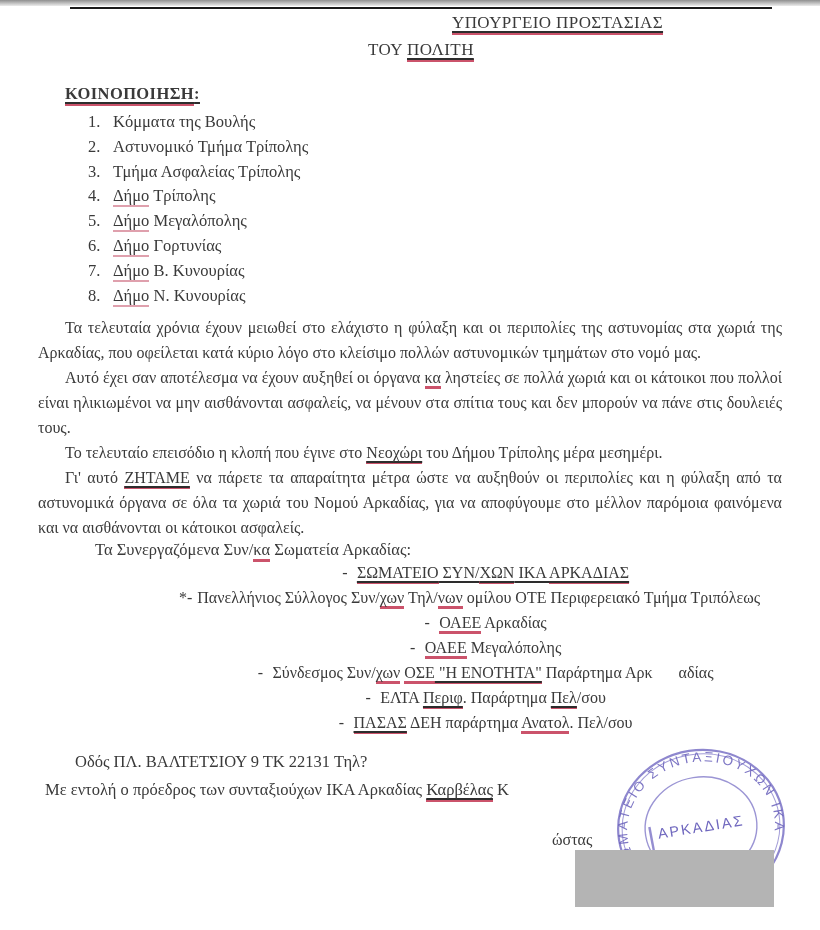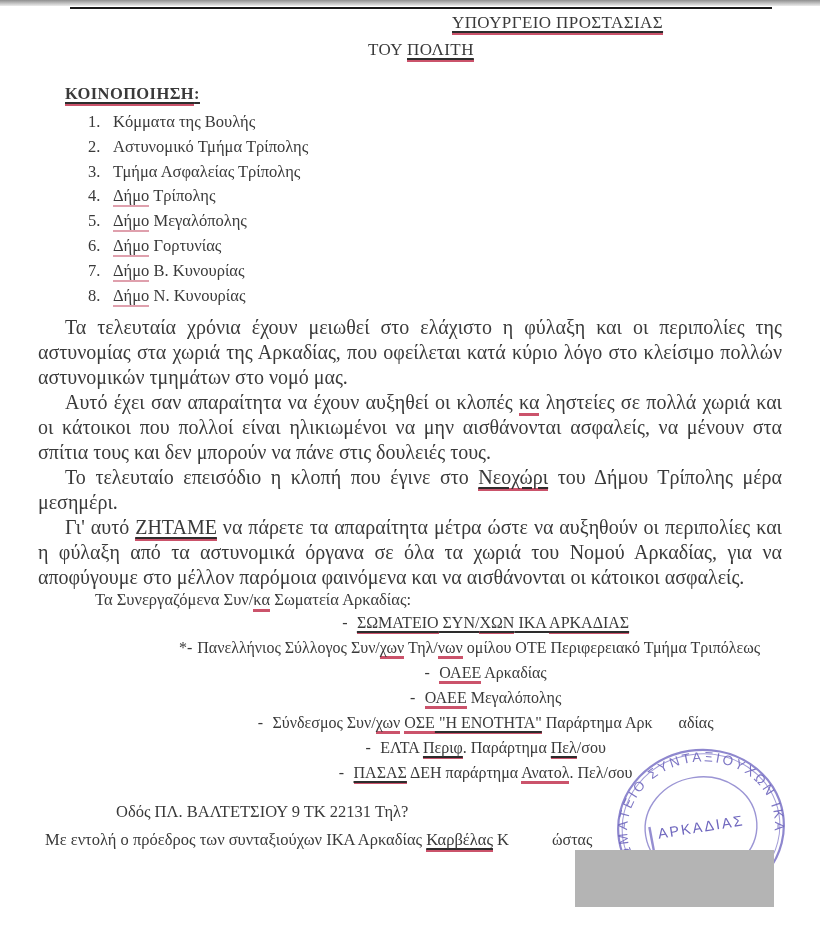--- a/index.html
+++ b/index.html
@@ -9,29 +9,29 @@
   }
   .topbar{height:6px;background:linear-gradient(#8f8f8f,#ececec);}
   .pros{text-align:center;font-weight:bold;font-size:17px;margin-top:31px;letter-spacing:.5px;}
   .rule{border-top:2px solid #191919;margin:1px 48px 0 70px;}
   .ministry{margin:4px 0 0 452px;font-size:17px;letter-spacing:.4px;}
   .politi{margin:7px 0 0 368px;font-size:17px;letter-spacing:.4px;}
   .koino{margin:24px 0 0 65px;font-size:16.5px;font-weight:bold;letter-spacing:.4px;}
   .numlist{margin:6px 0 0 88px;font-size:16.5px;}
   .numlist .row{line-height:24.8px;}
   .num{display:inline-block;width:25px;}
-  .paras{margin:7px 38px 0 38px;font-size:20px;text-align:justify;}
+  .paras{margin:7px 38px 0 38px;font-size:16px;text-align:justify;}
   .paras p{margin:0;line-height:25px;text-indent:27px;}
   .unions-intro{margin:0 0 0 95px;font-size:16.5px;}
   .bullets{margin:0 0 0 142px;font-size:16px;}
   .bullets .row{line-height:25px;text-align:center;}
   .bmark{display:inline-block;width:24px;}
   .row.star{margin-left:-23px;}
   .row.star .bmark{width:auto;padding-right:5px;}
-  .addr{margin:17px 0 0 116px;font-size:16.5px;}
+  .addr{margin:17px 0 0 75px;font-size:16.5px;}
   .sig{margin:8px 0 0 45px;font-size:16.5px;}
   .seg.u{text-decoration:underline;text-decoration-thickness:1.5px;text-underline-offset:3px;text-decoration-color:#2d2d2d;}
   .seg.r{border-bottom:3px solid #cb536b;}
   .seg.rl{border-bottom:2px solid #dfa0ad;}
   .seg.b{font-weight:bold;}
   .hidden-word{position:absolute;left:552px;top:831px;font-size:16px;z-index:2;}
   .stamp{position:absolute;left:601px;top:741px;z-index:3;}
   .redact{position:absolute;left:575px;top:850px;width:199px;height:57px;background:#b4b4b4;z-index:4;}
 </style>
 </head>
@@ -51,21 +51,21 @@
       <div class="row"><span class="num">3.</span><span class="seg">Τμήμα Ασφαλείας Τρίπολης</span></div>
       <div class="row"><span class="num">4.</span><span class="seg rl">Δήμο</span><span class="seg"> Τρίπολης</span></div>
       <div class="row"><span class="num">5.</span><span class="seg rl">Δήμο</span><span class="seg"> Μεγαλόπολης</span></div>
       <div class="row"><span class="num">6.</span><span class="seg rl">Δήμο</span><span class="seg"> Γορτυνίας</span></div>
       <div class="row"><span class="num">7.</span><span class="seg rl">Δήμο</span><span class="seg"> Β. Κυνουρίας</span></div>
       <div class="row"><span class="num">8.</span><span class="seg rl">Δήμο</span><span class="seg"> Ν. Κυνουρίας</span></div>
     </div>
 
   <div class="paras">
       <p><span class="seg">Τα τελευταία χρόνια έχουν μειωθεί στο ελάχιστο η φύλαξη και οι περιπολίες της αστυνομίας στα χωριά της Αρκαδίας, που οφείλεται κατά κύριο λόγο στο κλείσιμο πολλών αστυνομικών τμημάτων στο νομό μας.</span></p>
-      <p><span class="seg">Αυτό έχει σαν απαραίτητα να έχουν αυξηθεί οι κλοπές </span><span class="seg r">κα</span><span class="seg"> ληστείες σε πολλά χωριά και οι κάτοικοι που πολλοί είναι ηλικιωμένοι να μην αισθάνονται ασφαλείς, να μένουν στα σπίτια τους και δεν μπορούν να πάνε στις δουλειές τους.</span></p>
+      <p><span class="seg">Αυτό έχει σαν αποτέλεσμα να έχουν αυξηθεί οι όργανα </span><span class="seg r">κα</span><span class="seg"> ληστείες σε πολλά χωριά και οι κάτοικοι που πολλοί είναι ηλικιωμένοι να μην αισθάνονται ασφαλείς, να μένουν στα σπίτια τους και δεν μπορούν να πάνε στις δουλειές τους.</span></p>
       <p><span class="seg">Το τελευταίο επεισόδιο η κλοπή που έγινε στο </span><span class="seg u r">Νεοχώρι</span><span class="seg"> του Δήμου Τρίπολης μέρα μεσημέρι.</span></p>
       <p><span class="seg">Γι' αυτό </span><span class="seg u r">ΖΗΤΑΜΕ</span><span class="seg"> να πάρετε τα απαραίτητα μέτρα ώστε να αυξηθούν οι περιπολίες και η φύλαξη από τα αστυνομικά όργανα σε όλα τα χωριά του Νομού Αρκαδίας, για να αποφύγουμε στο μέλλον παρόμοια φαινόμενα και να αισθάνονται οι κάτοικοι ασφαλείς.</span></p>
     </div>
 
   <div class="unions-intro"><span class="seg">Τα Συνεργαζόμενα Συν/</span><span class="seg r">κα</span><span class="seg"> Σωματεία Αρκαδίας:</span></div>
   <div class="bullets">
       <div class="row"><span class="bmark">-</span><span class="seg u r">ΣΩΜΑΤΕΙΟ</span><span class="seg u"> ΣΥΝ/</span><span class="seg u r">ΧΩΝ</span><span class="seg u"> ΙΚΑ </span><span class="seg u r">ΑΡΚΑΔΙΑΣ</span></div>
       <div class="row star"><span class="bmark">*-</span><span class="seg">Πανελλήνιος Σύλλογος Συν/</span><span class="seg r">χων</span><span class="seg"> Τηλ/</span><span class="seg r">νων</span><span class="seg"> ομίλου ΟΤΕ Περιφερειακό Τμήμα Τριπόλεως</span></div>
       <div class="row"><span class="bmark">-</span><span class="seg r">ΟΑΕΕ</span><span class="seg"> Αρκαδίας</span></div>
       <div class="row"><span class="bmark">-</span><span class="seg r">ΟΑΕΕ</span><span class="seg"> Μεγαλόπολης</span></div>

